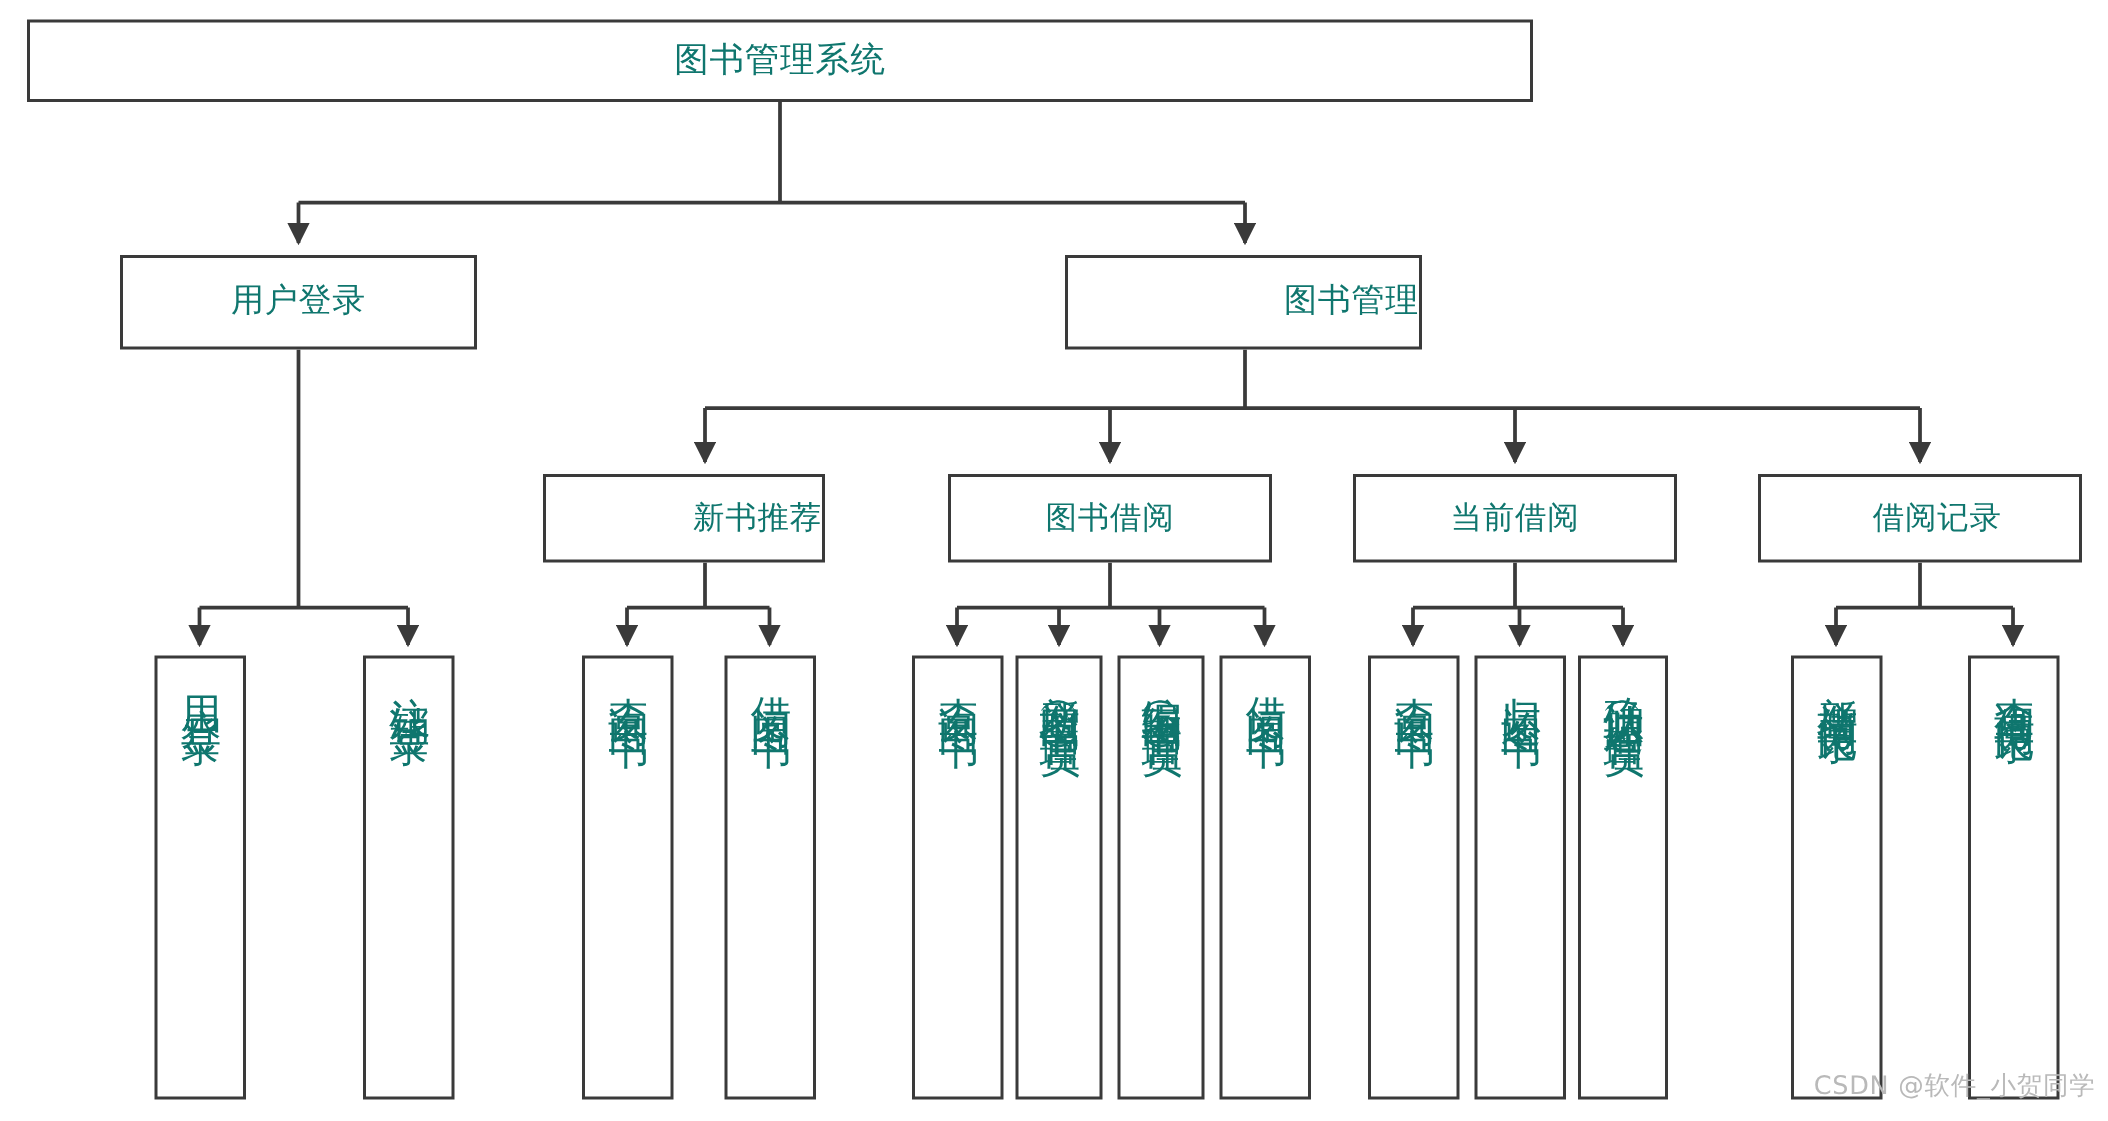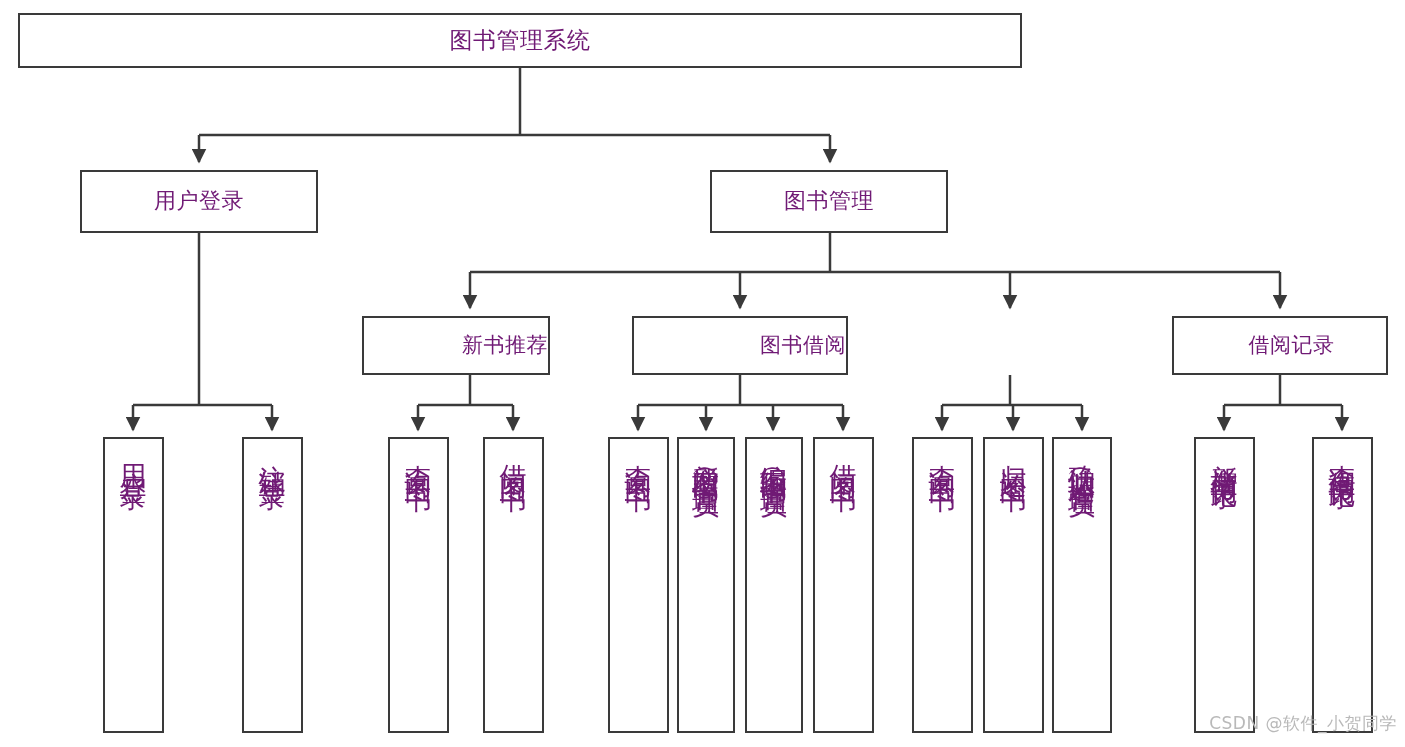--- a/index.html
+++ b/index.html
@@ -26,21 +26,21 @@
     pointer-events: none;
   }
   .node {
     position: absolute;
     box-sizing: border-box;
     border: 2.5px solid #3a3a3a;
     background: #ffffff;
     display: flex;
     align-items: center;
     justify-content: center;
-    color: #701a75;
+    color: #0f766e;
   }
   .node .label {
     display: block;
     text-align: center;
     line-height: 1.28;
     letter-spacing: 0.5px;
   }
   
   .node.horiz .label {
     font-size: 23px;
@@ -134,29 +134,32 @@
     </g>
   </svg>
 
   <div class="node horiz" style="left:18px; top:13px; width:1004px; height:55px;">
     <span class="label">图书管理系统</span>
   </div>
 
   <div class="node horiz lvl2" style="left:80px; top:170px; width:238px; height:63px;">
     <span class="label">用户登录</span>
   </div>
-  <div class="node horiz lvl2" style="left:710px; top:170px; width:238px; height:63px;">
+  <div class="node horiz lvl2" style="left:710px; top:170px; width:238px; height:63px;justify-content:flex-end;">
     <span class="label">图书管理</span>
   </div>
 
   <div class="node horiz lvl3" style="left:362px; top:316px; width:188px; height:59px;justify-content:flex-end;">
     <span class="label">新书推荐</span>
   </div>
-  <div class="node horiz lvl3" style="left:632px; top:316px; width:216px; height:59px;justify-content:flex-end;">
+  <div class="node horiz lvl3" style="left:632px; top:316px; width:216px; height:59px;">
     <span class="label">图书借阅</span>
+  </div>
+  <div class="node horiz lvl3" style="left:902px; top:316px; width:216px; height:59px;">
+    <span class="label">当前借阅</span>
   </div>
   <div class="node horiz lvl3" style="left:1172px; top:316px; width:216px; height:59px;padding-left:23px;">
     <span class="label">借阅记录</span>
   </div>
 
   <div class="node vert" style="left:103px; top:437px; width:61px; height:296px;">
     <span class="label">用户登录</span>
   </div>
   <div class="node vert" style="left:242px; top:437px; width:61px; height:296px;">
     <span class="label">注销登录</span>

